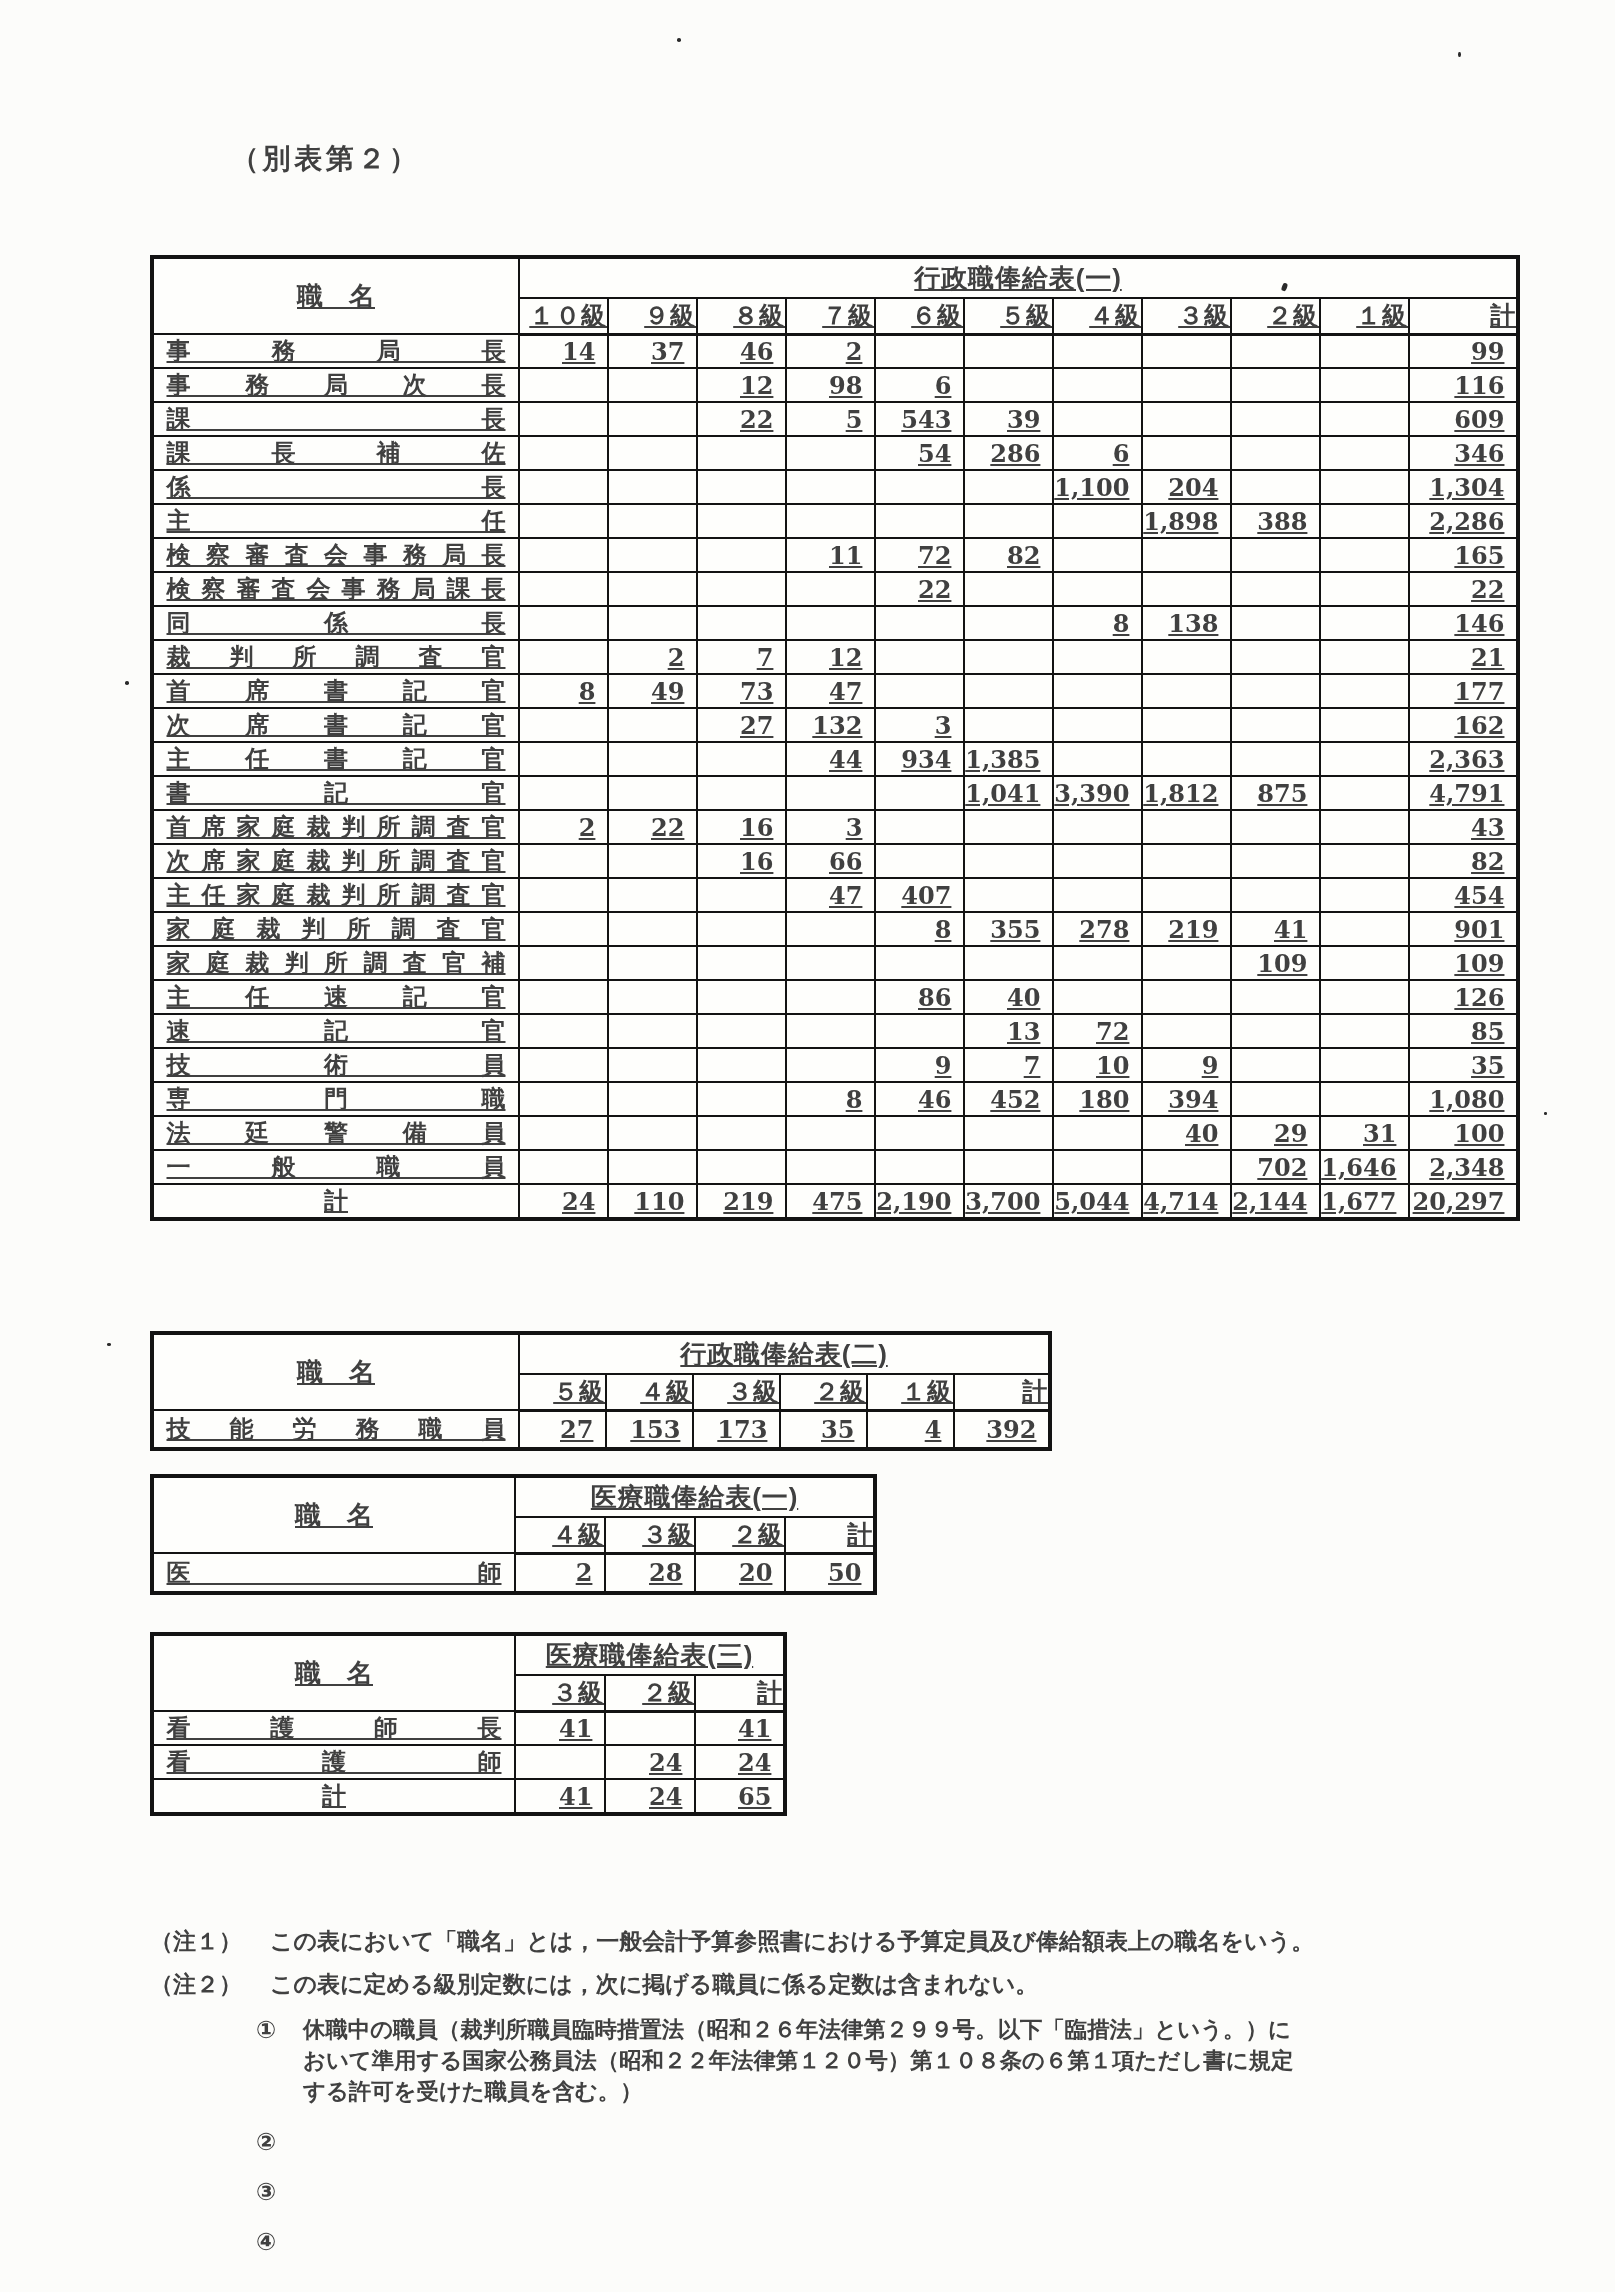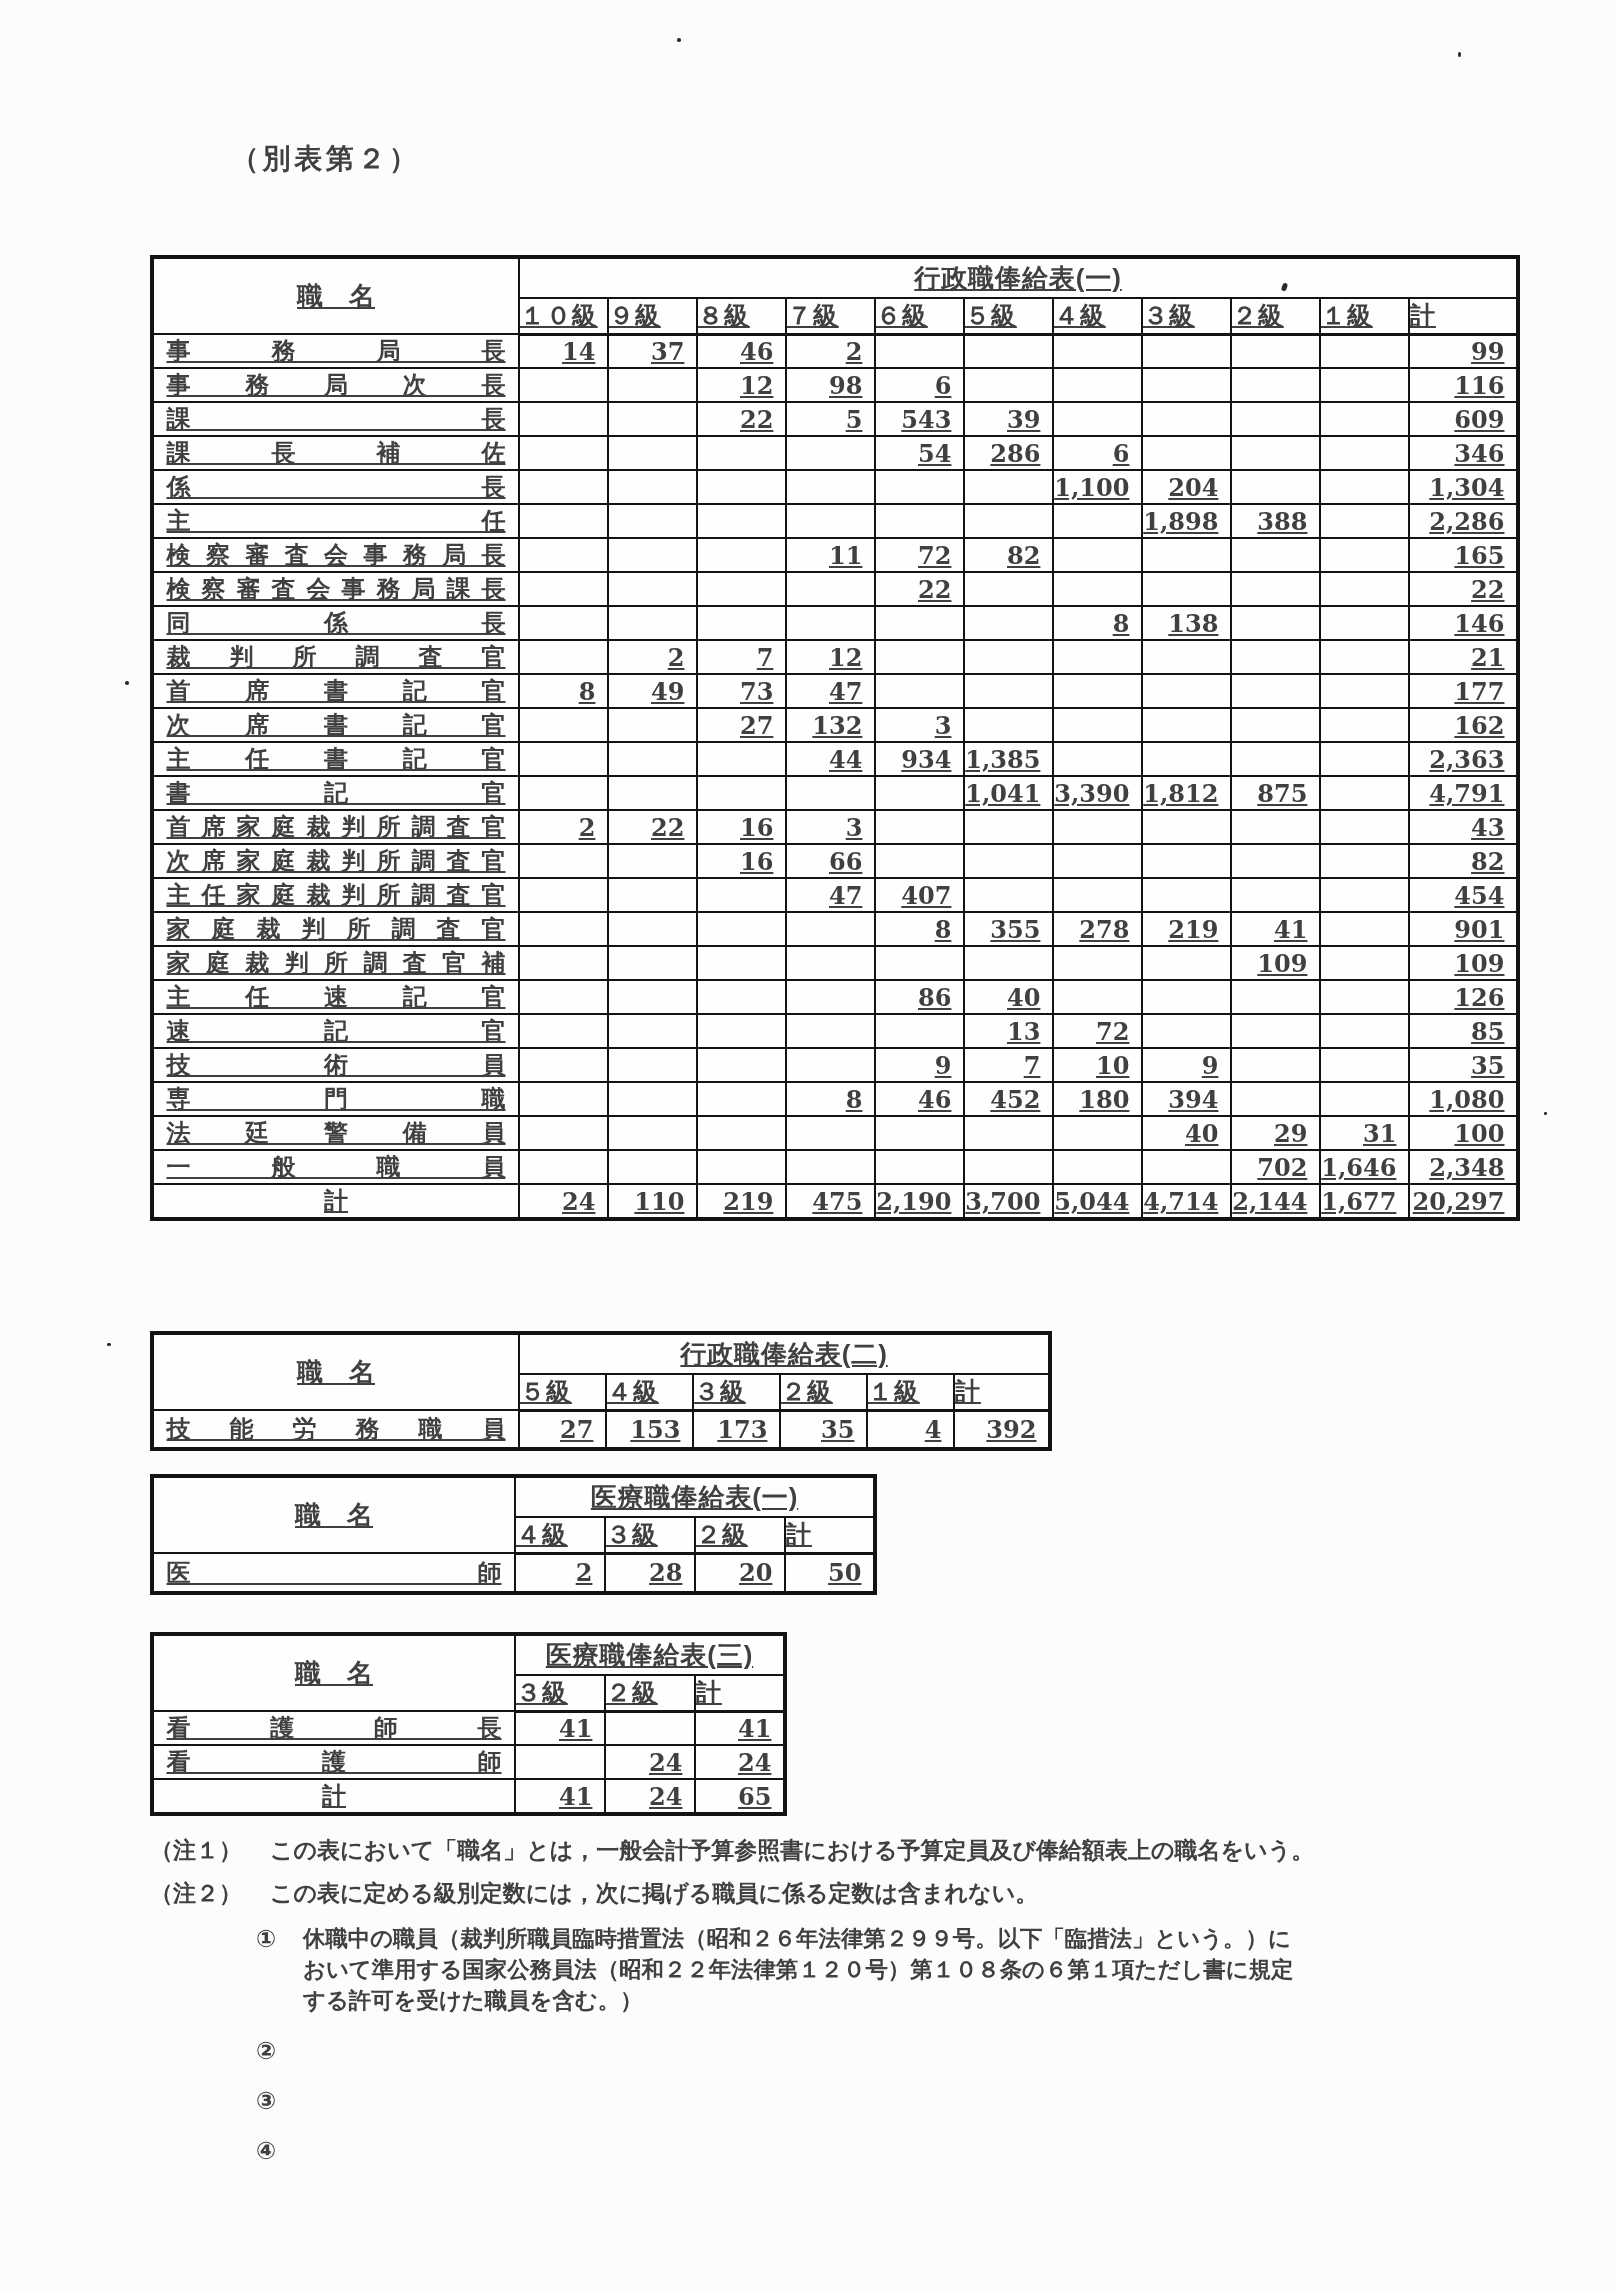--- a/index.html
+++ b/index.html
@@ -9,35 +9,35 @@
   .annex{position:absolute;left:231px;top:140px;font-size:28px;font-weight:700;letter-spacing:3.6px;}
   .title{position:absolute;left:90px;top:172px;width:1526px;margin:0;text-align:center;
          font-size:32px;font-weight:700;letter-spacing:3.6px;}
   table.grid{position:absolute;border-collapse:collapse;table-layout:fixed;background:#fefefc;
              border:4.5px solid #131313;text-decoration:underline;}
   .grid th,.grid td{border:2.7px solid #131313;overflow:hidden;padding:0;}
   thead tr:first-child th{height:41px;}
   thead tr:last-child th{border-bottom:3.6px solid #131313;}
   th.job{font-size:26px;font-weight:700;}
   th.group{font-size:26px;font-weight:700;letter-spacing:0.9px;text-align:center;}
-  th.grade{font-size:25px;font-weight:700;height:36px;letter-spacing:0.9px;text-align:left;}
+  th.grade{font-size:25px;font-weight:700;height:36px;letter-spacing:0.9px;text-align:right;}
   td.label{font-size:24px;font-weight:700;padding:0 12.5px;text-align:justify;
            text-align-last:justify;text-justify:inter-character;white-space:nowrap;}
   td.label.ctr{text-align:center;text-align-last:center;}
   td.num{font-size:24px;font-weight:700;text-align:right;padding-right:11.6px;
          font-family:"DejaVu Serif","Liberation Serif",serif;}
   #t1{left:150px;top:255px;width:1363px;}
   #t2{left:150px;top:1331px;width:897px;}
   #t3{left:150px;top:1474px;width:725px;}
   #t4{left:150px;top:1632px;width:634px;}
   #t1 tbody td{height:34px;}
   #t2 tbody td{height:39px;}
   #t3 tbody td{height:40px;}
   #t4 tbody td{height:30px;}
-  .notes{position:absolute;left:150px;top:1834px;width:1358px;font-weight:700;}
+  .notes{position:absolute;left:150px;top:1925px;width:1358px;font-weight:700;}
   .nline{display:flex;margin-bottom:10.7px;font-size:23px;line-height:32px;}
   .nlabel{width:120px;flex:none;}
   .ntext{flex:1;}
   .nitems{margin-top:14.3px;padding-left:106px;}
   .nitem{display:flex;margin-bottom:19px;font-size:22.4px;line-height:31px;}
   .nmark{width:47px;flex:none;font-size:24px;}
   .nitext{width:999px;}
   .dot{position:absolute;background:#2a2a2a;border-radius:50%;}
 </style>
 </head>

